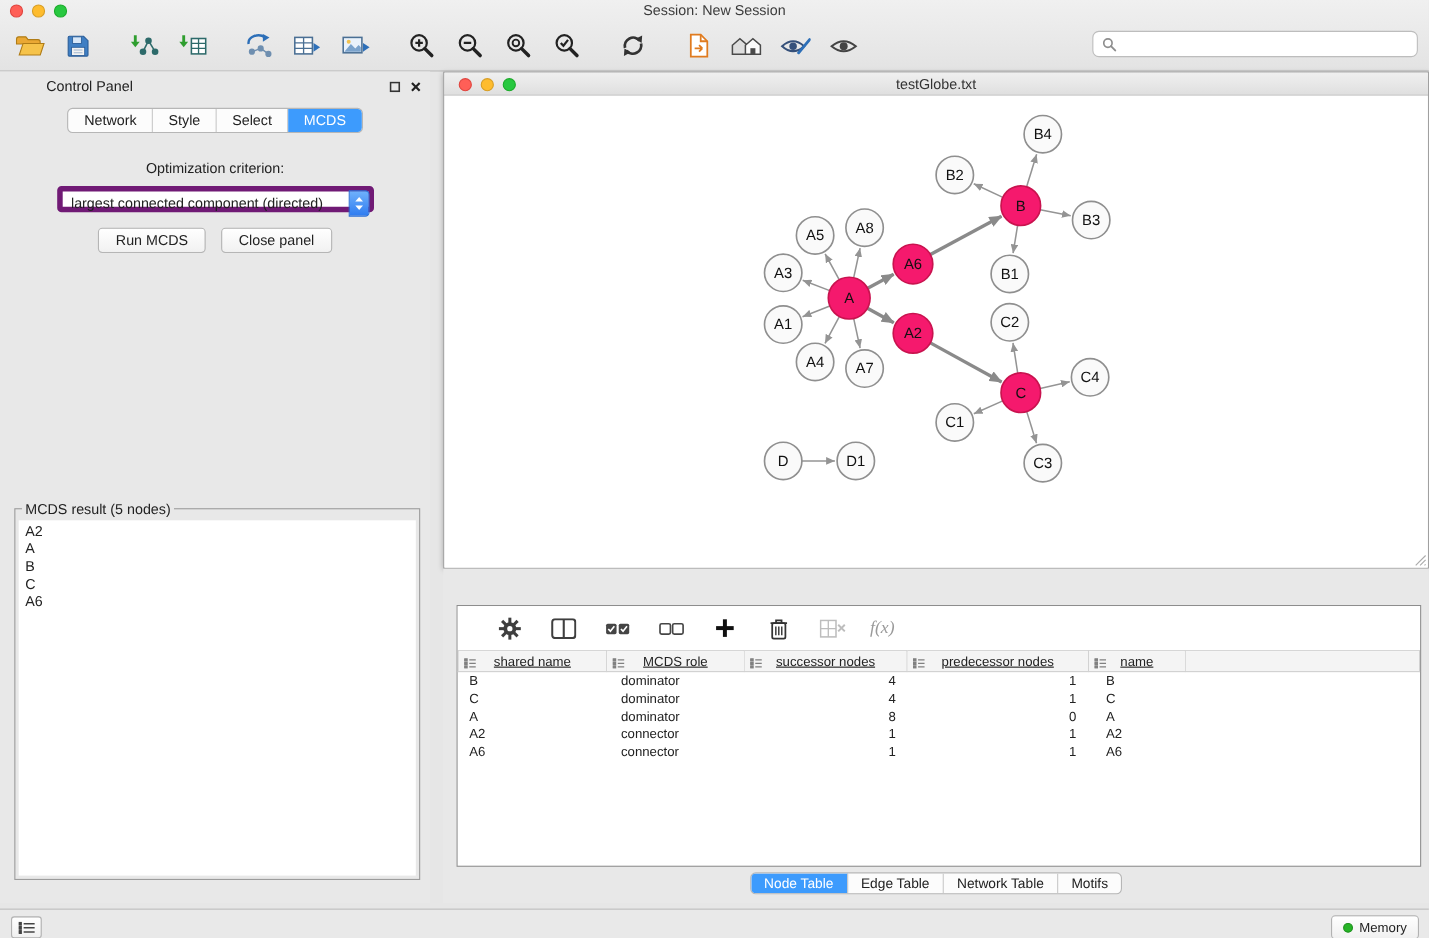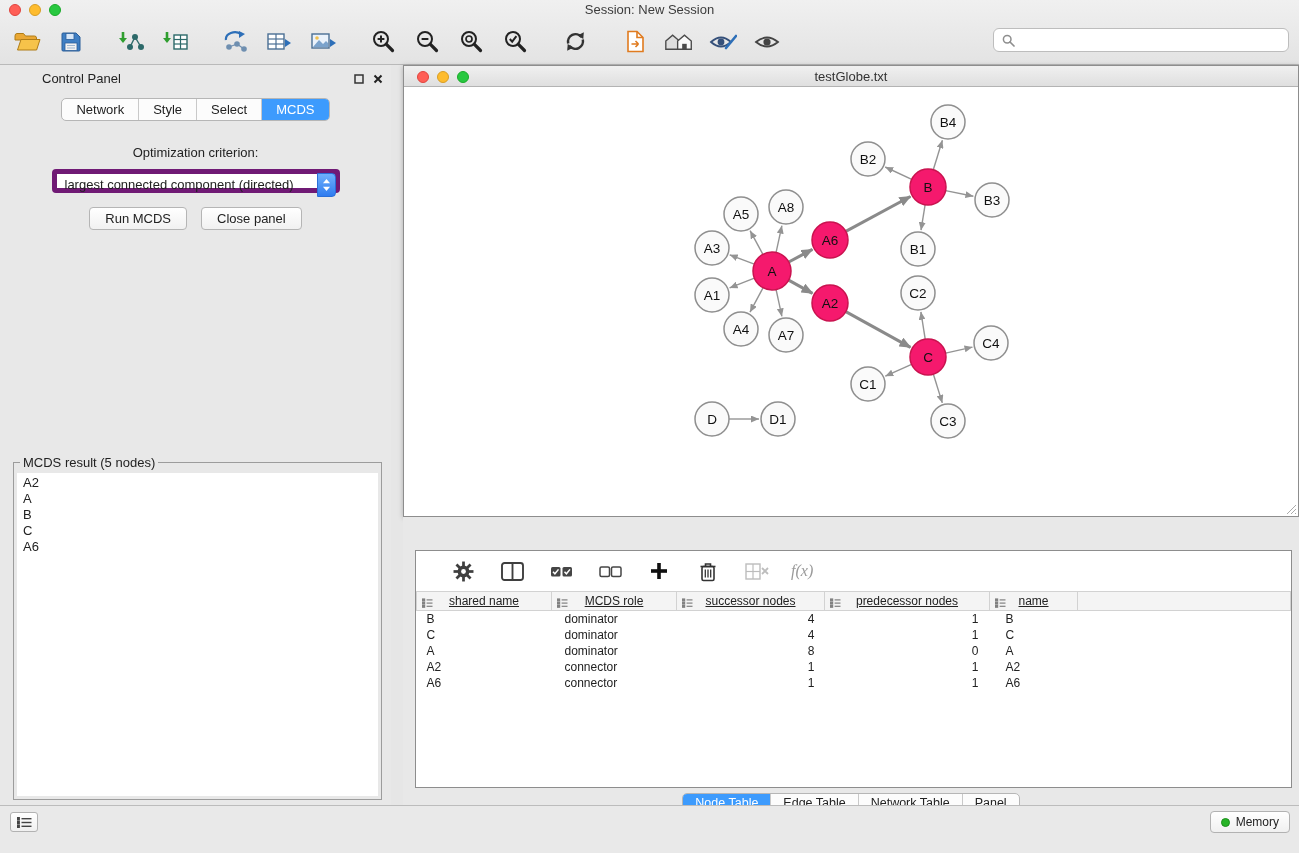--- a/index.html
+++ b/index.html
@@ -77,21 +77,21 @@
   #node-table td { font-size:12px; height:16px; white-space:nowrap; overflow:hidden; }
   #node-table td.col0 { padding-left:10px; }
   #node-table td.col1 { padding-left:13px; }
   #node-table td.col2 { text-align:right; padding-right:10px; }
   #node-table td.col3 { text-align:right; padding-right:11px; }
   #node-table td.col4 { padding-left:16px; }
   #tp-tabs-wrap { position:absolute; left:0; right:0; top:276px; display:flex; justify-content:center; }
   #tp-tabs-wrap .tab { padding:2px 12px; font-size:12.5px; }
 
   
-  #status-bar { position:absolute; left:0; bottom:0; width:1299px; height:48px; background:#e9e9e9; border-top:1px solid #bcbcbc; }
+  #status-bar { position:absolute; left:0; bottom:0; width:1299px; height:27px; background:#e9e9e9; border-top:1px solid #bcbcbc; }
   #status-left-btn { position:absolute; left:10px; top:6px; width:28px; height:20px; background:linear-gradient(#fff,#f0f0f0);
                      border:1px solid #b2b2b2; border-radius:3px; display:flex; align-items:center; justify-content:center; }
   #memory-btn { position:absolute; right:9px; top:5px; height:22px; background:linear-gradient(#fff,#f0f0f0);
                 border:1px solid #b2b2b2; border-radius:4px; display:flex; align-items:center; gap:6px; padding:0 10px; font-size:12px; }
   #memory-dot { width:9px; height:9px; border-radius:50%; background:#27b427; border:1px solid #1b8f1b; }
 </style>
 </head>
 <body>
 
 <div id="app">
@@ -638,21 +638,21 @@
             </tr>
           </tbody>
       </table>
     </div>
 
     <div id="tp-tabs-wrap">
       <div class="seg">
         <div class="tab active">Node Table</div>
         <div class="tab">Edge Table</div>
         <div class="tab">Network Table</div>
-        <div class="tab">Panel</div>
+        <div class="tab">Motifs</div>
       </div>
     </div>
   </div>
 
   <div id="status-bar">
     <span id="status-left-btn">
       <svg width="15" height="11" viewBox="0 0 15 11">
         <g stroke="#444" stroke-width="1.4" fill="#444">
           <rect x="0" y="0.6" width="2.2" height="2.2"></rect>
             <line x1="4.5" y1="1.7" x2="14.5" y2="1.7"></line>

